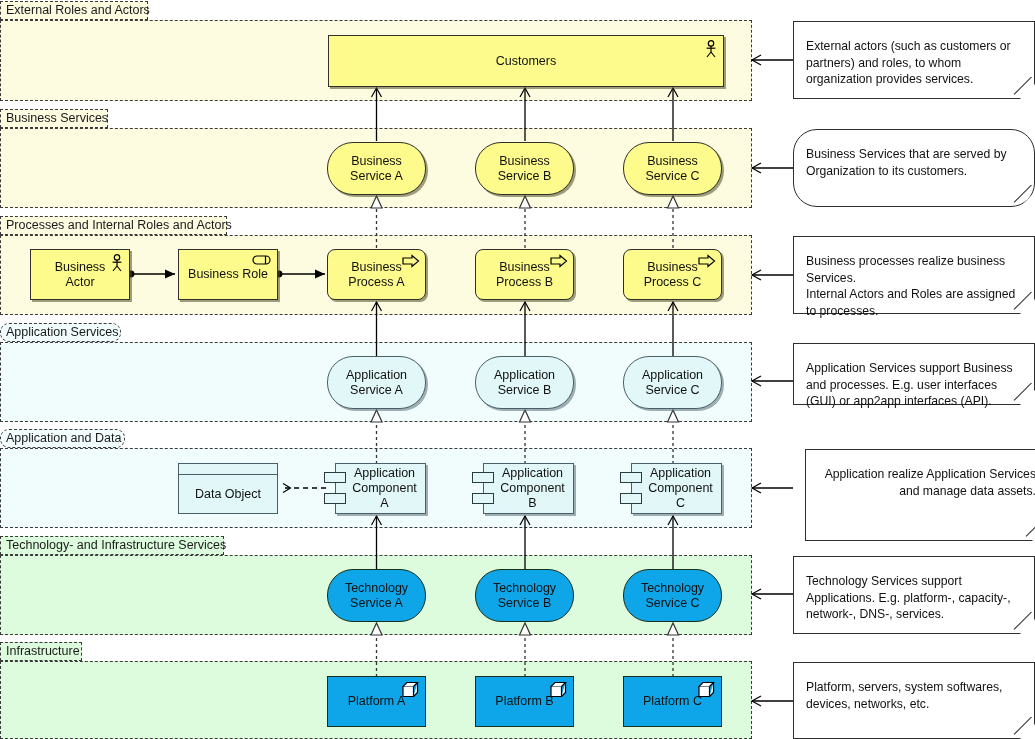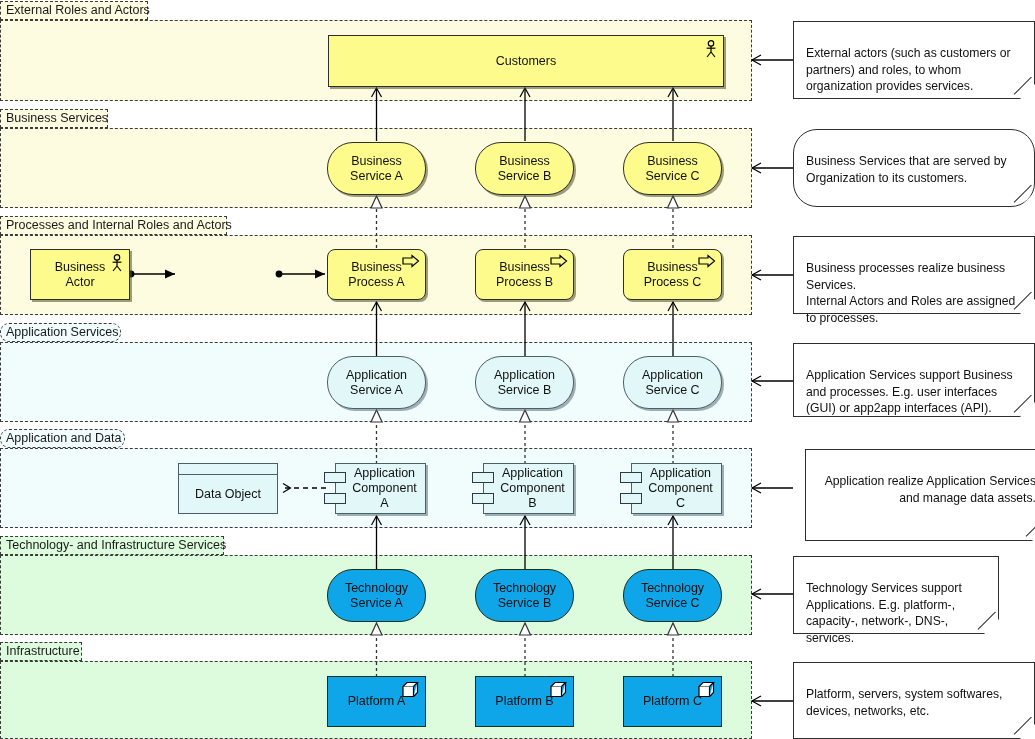--- a/index.html
+++ b/index.html
@@ -38,21 +38,21 @@
   .dobj{position:absolute;box-sizing:border-box;background:#e2f8f8;border:1.6px solid #4a6068;z-index:6;}
   .dobj .bar{height:11px;border-bottom:1.6px solid #4a6068;box-sizing:border-box;}
   .dobj .body{display:flex;align-items:center;justify-content:center;height:calc(100% - 11px);
               font-size:12.5px;color:#111;}
 
   
   .ctab{position:absolute;width:22px;height:11px;background:#e2f8f8;border:1.6px solid #2b3b40;box-sizing:border-box;z-index:7;}
 
   
   .note{position:absolute;box-sizing:border-box;background:#fff;border:1.3px solid #2e2e2e;
-        font-size:12.2px;line-height:16.5px;color:#111;padding:23px 10px 6px 12px;z-index:8;}
+        font-size:12.2px;line-height:16.5px;color:#111;padding:16px 10px 6px 12px;z-index:8;}
   .note .fold{position:absolute;right:-1px;bottom:-1px;width:0;height:0;
               border-left:15px solid transparent;border-bottom:15px solid #fff;}
   .note .foldline{position:absolute;right:0px;bottom:0px;width:21px;height:21px;overflow:hidden;}
   .note .foldline:after{content:"";position:absolute;right:-4px;bottom:13px;width:28px;height:1.3px;
               background:#2e2e2e;transform:rotate(-45deg);transform-origin:center;}
 
   svg.lines{position:absolute;left:0;top:0;width:1035px;height:739px;z-index:4;pointer-events:none;}
   svg.lines-top{z-index:9;}
 </style>
 </head>
@@ -181,20 +181,29 @@
     <span class="ico">
       <svg width="14" height="18" viewBox="0 0 14 18">
         <circle cx="7" cy="3.4" r="2.7" fill="none" stroke="#000" stroke-width="1.2"></circle>
         <line x1="7" y1="6.1" x2="7" y2="12" stroke="#000" stroke-width="1.2"></line>
         <line x1="2.6" y1="8.2" x2="11.4" y2="8.2" stroke="#000" stroke-width="1.2"></line>
         <line x1="7" y1="12" x2="3" y2="17" stroke="#000" stroke-width="1.2"></line>
         <line x1="7" y1="12" x2="11" y2="17" stroke="#000" stroke-width="1.2"></line>
       </svg>
     </span>
   </div>
+  <div class="node n-yellow shadow" style="left:178px;top:249px;width:100px;height:51px;">
+    <span class="nlabel">Business Role</span>
+    <span class="ico">
+      <svg width="20" height="12" viewBox="0 0 20 12">
+        <rect x="1" y="2" width="17" height="8" rx="4" ry="4" fill="none" stroke="#000" stroke-width="1.2"></rect>
+        <line x1="13.5" y1="2" x2="13.5" y2="10" stroke="#000" stroke-width="1.2"></line>
+      </svg>
+    </span>
+  </div>
   <div class="node n-yellow rrect shadow" style="left:327px;top:249px;width:99px;height:51px;">
     <span class="nlabel">Business<br>Process A</span>
     <span class="ico">
       <svg width="18" height="14" viewBox="0 0 18 14">
         <path d="M1,4 L10,4 L10,1.5 L16.5,7 L10,12.5 L10,10 L1,10 Z" fill="none" stroke="#000" stroke-width="1.2"></path>
       </svg>
     </span>
   </div>
   <div class="node n-yellow rrect shadow" style="left:475px;top:249px;width:99px;height:51px;">
     <span class="nlabel">Business<br>Process B</span>
@@ -295,31 +304,31 @@
   <div class="note" style="left:793px;top:129px;width:242px;height:78px;border-radius:24px;">
     <span>Business Services that are served by Organization to its customers.</span>
     <span class="fold"></span>
     <span class="foldline"></span>
   </div>
   <div class="note" style="left:793px;top:236px;width:242px;height:78px;">
     <span>Business processes realize business Services.<br>Internal Actors and Roles are assigned to processes.</span>
     <span class="fold"></span>
     <span class="foldline"></span>
   </div>
-  <div class="note" style="left:793px;top:343px;width:242px;height:74px;">
+  <div class="note" style="left:793px;top:343px;width:242px;height:62px;">
     <span>Application Services support Business and processes. E.g. user interfaces (GUI) or app2app interfaces (API).</span>
     <span class="fold"></span>
     <span class="foldline"></span>
   </div>
   <div class="note" style="left:805px;top:449px;width:242px;height:92px;text-align:right;">
     <span>Application realize Application Services and manage data assets.</span>
     <span class="fold"></span>
     <span class="foldline"></span>
   </div>
-  <div class="note" style="left:793px;top:556px;width:206px;height:78px;">
+  <div class="note" style="left:793px;top:556px;width:242px;height:78px;">
     <span>Technology Services support Applications. E.g. platform-, capacity-, network-, DNS-, services.</span>
     <span class="fold"></span>
     <span class="foldline"></span>
   </div>
   <div class="note" style="left:793px;top:662px;width:242px;height:77px;">
     <span>Platform, servers, system softwares, devices, networks, etc.</span>
     <span class="fold"></span>
     <span class="foldline"></span>
   </div>
 

